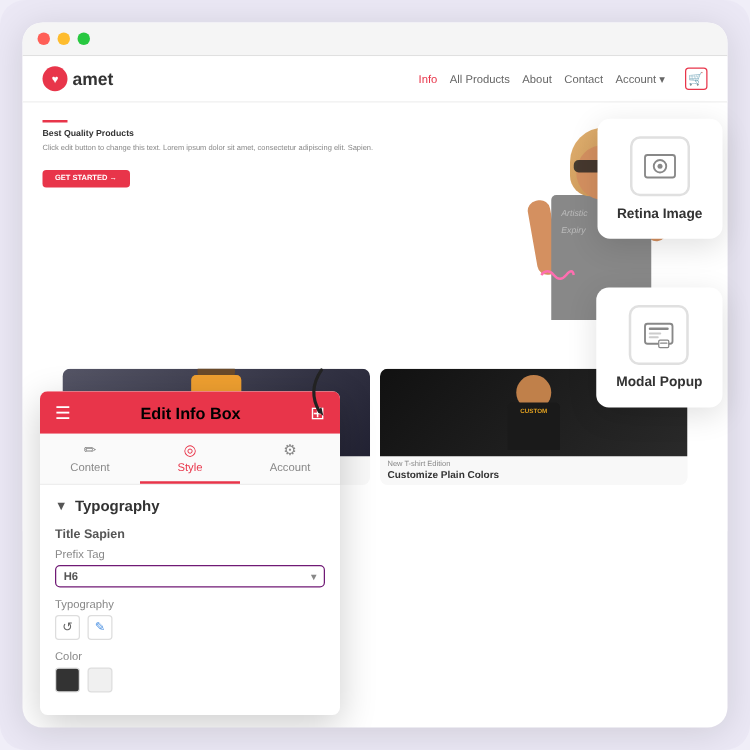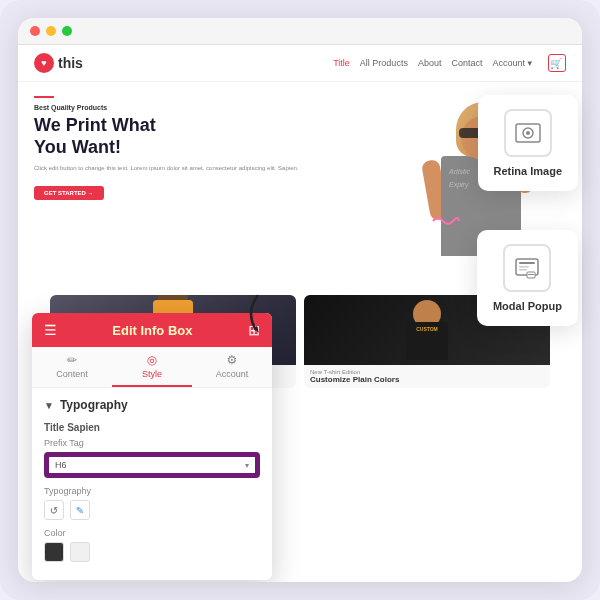--- a/index.html
+++ b/index.html
@@ -187,21 +187,21 @@
       padding: 9px 12px;
       display: flex;
       align-items: center;
       gap: 8px;
     }
     .panel-menu-icon {
       color: white;
       font-size: 14px;
     }
     .panel-title {
-      color: #fef9c3;
+      color: #000000;
       font-size: 13px;
       font-weight: 600;
       flex: 1;
       text-align: center;
     }
     .panel-grid-icon {
       color: white;
       font-size: 14px;
     }
     .panel-tabs {
@@ -259,29 +259,30 @@
       color: #888;
       margin-bottom: 4px;
     }
     .select-row {
       display: flex;
       align-items: center;
       gap: 6px;
     }
     .select-input {
       flex: 1;
-      border: 5px solid #701a75;
+      border: 1px solid #701a75;
       border-radius: 4px;
       padding: 3px 6px;
       font-size: 9px;
       color: #555;
       background: #fff;
       display: flex;
       align-items: center;
       justify-content: space-between;
+      font-weight: bold;
     }
     .select-chevron {
       font-size: 8px;
       color: #888;
     }
     .icon-row {
       display: flex;
       align-items: center;
       gap: 6px;
     }
@@ -381,40 +382,36 @@
       <div class="browser-dot" style="background:#ff5f57;"></div>
       <div class="browser-dot" style="background:#febc2e;"></div>
       <div class="browser-dot" style="background:#28c840;"></div>
     </div>
 
     <div class="website-preview">
 
       <div class="site-nav">
         <div class="site-logo">
           <div class="logo-icon">♥</div>
-          <span>this</span>
+          <span>amet</span>
         </div>
         <div class="site-nav-links">
-          <span class="active">Title</span>
+          <span class="active">Info</span>
           <span>All Products</span>
           <span>About</span>
           <span>Contact</span>
           <span>Account ▾</span>
           <div class="nav-cart">🛒</div>
         </div>
       </div>
 
       <div class="hero-section">
         <div class="hero-text">
           <div class="hero-accent"></div>
           <div class="hero-subtitle">Best Quality Products</div>
-          <div class="hero-title">
-            <span>We Print What</span><br>
-            <span>You Want!</span>
-          </div>
           <div class="hero-desc">Click edit button to change this text. Lorem ipsum dolor sit amet, consectetur adipiscing elit. Sapien.</div>
           <div class="hero-btn">GET STARTED →</div>
         </div>
 
         <div class="hero-person" style="position:relative;">
 
           <div style="position:absolute;bottom:0;left:10px;width:120px;height:185px;">
 
             <div style="position:absolute;top:0;left:30px;width:55px;height:55px;background:linear-gradient(135deg,#e0b070,#c89050);border-radius:50% 50% 30% 30%;z-index:3;"></div>
 

